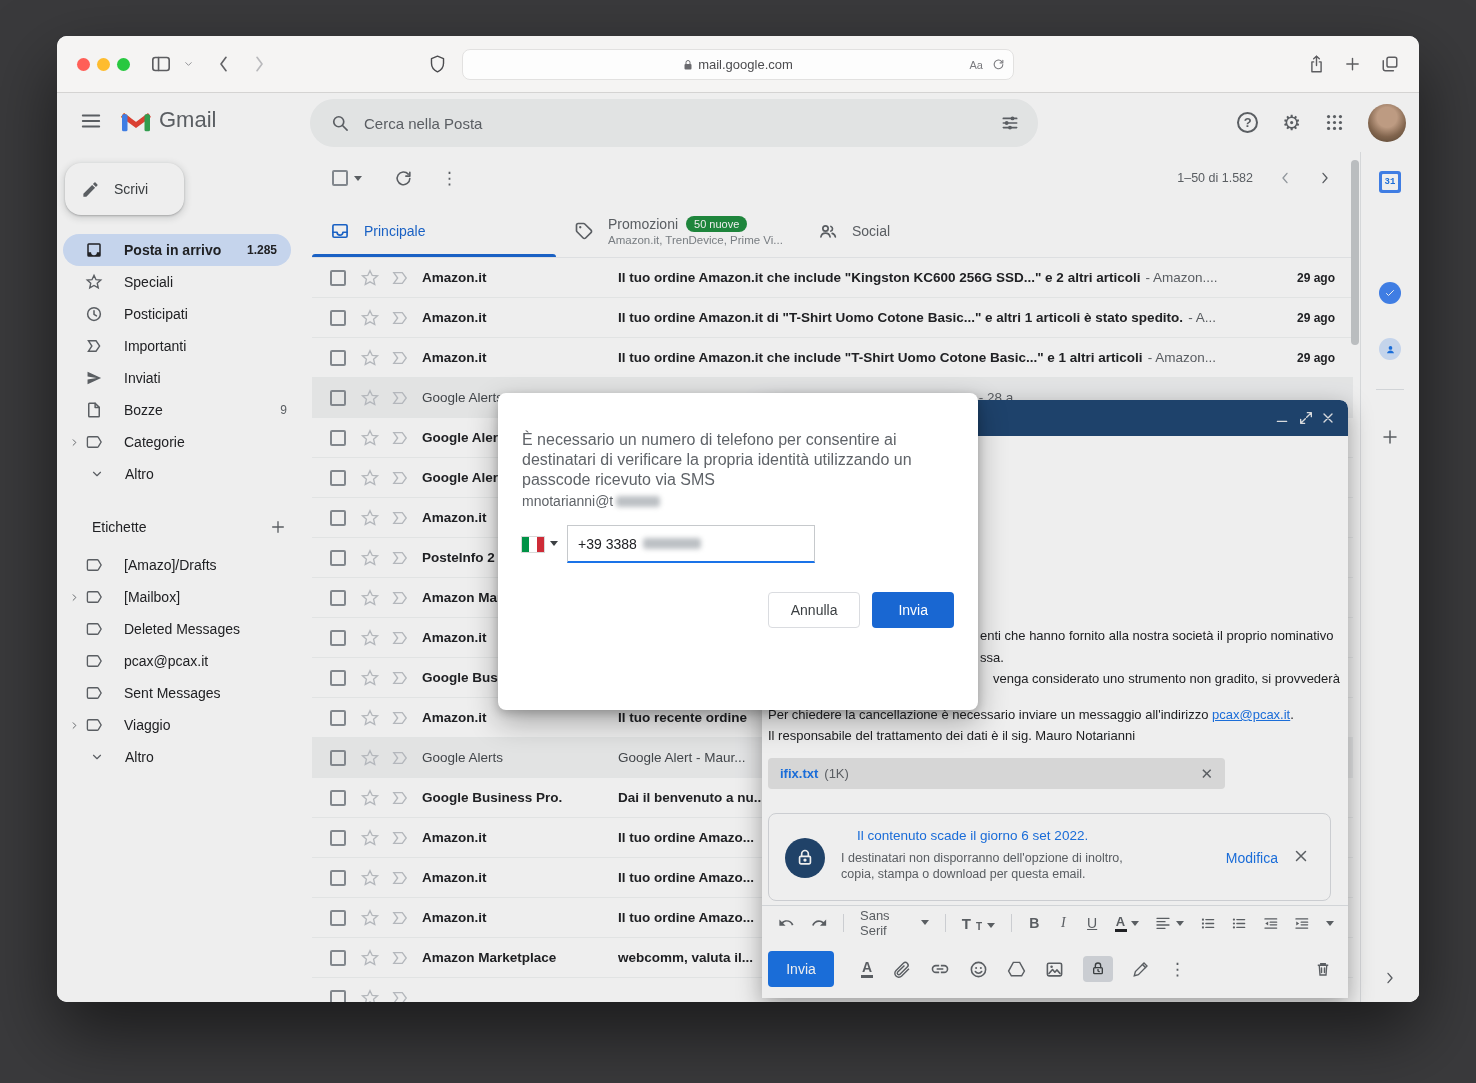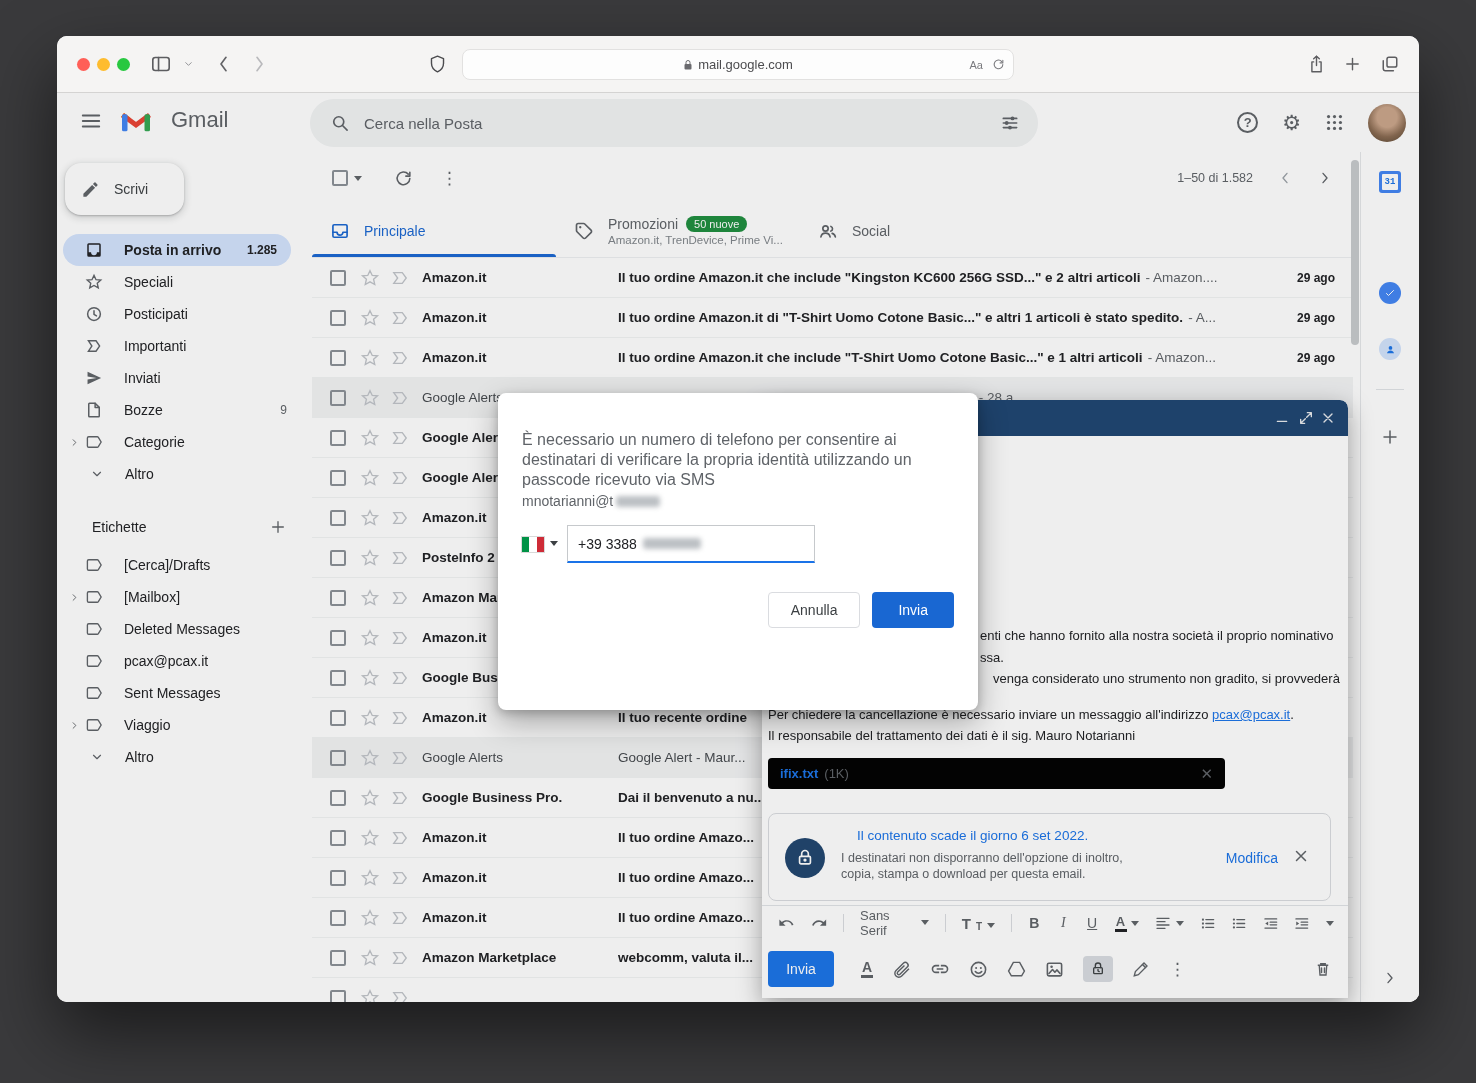--- a/index.html
+++ b/index.html
@@ -18,21 +18,21 @@
   .sico { position:absolute; top:50%; transform:translateY(-50%); color:#5d5d60; display:flex; align-items:center; }
   .urlfield { position:absolute; left:405px; top:13px; width:552px; height:31px; background:#fdfdfd;
               border:1px solid #e2e1e0; border-radius:8px; display:flex; align-items:center; justify-content:center;
               color:#4c4c4f; font-size:13px; gap:5px; }
   .urlfield .inner-ic { position:absolute; color:#7a7a7e; }
 
   
   .gmail { position:absolute; left:0; right:0; top:57px; bottom:0; background:#fff; }
   .ghead { position:absolute; left:0; right:0; top:0; height:59px; }
   .hamb { position:absolute; left:23px; top:17px; width:24px; height:24px; color:#5f6368; }
-  .glogo { position:absolute; left:64px; top:14px; display:flex; align-items:center; gap:20px; }
+  .glogo { position:absolute; left:64px; top:14px; display:flex; align-items:center; gap:8px; }
   .glogo .txt { font-size:22px; color:#5f6368; }
   .searchbar { position:absolute; left:253px; top:6px; width:728px; height:48px; background:#f1f3f4;
                border-radius:24px; display:flex; align-items:center; }
   .searchbar .ph { color:#5f6368; font-size:15px; margin-left:14px; }
   .ghead-right { position:absolute; right:13px; top:0; height:59px; display:flex; align-items:center; gap:24px; color:#5f6368; }
   .qm { width:21px; height:21px; border:2px solid #5f6368; border-radius:50%; font-size:13px; font-weight:700;
         display:flex; align-items:center; justify-content:center; }
   .gear { font-size:21px; line-height:1; }
   .avatar { width:38px; height:38px; border-radius:50%;
             background:radial-gradient(circle at 50% 35%, #caa58a 0 32%, #8a6b52 62%, #54422f 100%); }
@@ -101,21 +101,21 @@
   .phr { width:28px; height:1px; background:#e0e3e7; }
   .thumb { position:absolute; left:1294px; top:67px; width:8px; height:185px; border-radius:4px; background:#c7cacd; }
 
   
   .compose { position:absolute; left:705px; top:307px; width:586px; height:598px; background:#fff;
              border-radius:8px 8px 0 0; box-shadow:0 8px 24px rgba(0,0,0,.35); overflow:hidden; }
   .chead { position:absolute; left:0; right:0; top:0; height:36px; background:#1e4571; border-radius:8px 8px 0 0; }
   .chead .wic { position:absolute; top:10px; width:16px; height:16px; color:#e8eaed; }
   .bl { position:absolute; font-size:13px; color:#202124; white-space:nowrap; }
   .bl a { color:#1a73e8; text-decoration:underline; }
-  .chip { position:absolute; left:6px; top:358px; width:457px; height:31px; background:#000000; border-radius:4px;
+  .chip { position:absolute; left:6px; top:358px; width:457px; height:31px; background:#e5e5e5; border-radius:4px;
           display:flex; align-items:center; padding:0 12px; font-size:13px;justify-content:center; }
   .chip .nm { color:#1a73e8; font-weight:700; } .chip .sz { color:#5f6368; margin-left:6px; }
   .chip .x { margin-left:auto; color:#5f6368; font-size:15px; }
   .banner { position:absolute; left:6px; top:413px; width:563px; height:88px; border:1px solid #dadce0; border-radius:8px; }
   .banner .circ { position:absolute; left:16px; top:24px; width:40px; height:40px; border-radius:50%; background:#20456e;
                   display:flex; align-items:center; justify-content:center; color:#fff; }
   .banner .t1 { position:absolute; left:88px; top:14px; font-size:13.5px; color:#1a73e8; }
   .banner .t2 { position:absolute; left:72px; font-size:12.5px; color:#5f6368; }
   .banner .mod { position:absolute; right:52px; top:36px; font-size:14px; font-weight:500; color:#1a73e8; }
   .banner .bx { position:absolute; right:20px; top:33px; width:18px; height:18px; color:#5f6368; }
@@ -360,21 +360,21 @@
         <svg class="labplus" viewBox="0 0 24 24">
             <path d="M12 4v16M4 12h16" class="stk"></path>
           </svg>
       </div>
 
       <div class="lablist">
         <div class="nav-item">
           <svg class="nico" viewBox="0 0 24 24">
               <path d="M16.3 5H5a1.8 1.8 0 0 0-1.8 1.8v10.4A1.8 1.8 0 0 0 5 19h11.3a1.8 1.8 0 0 0 1.5-.8L21.5 12l-3.7-6.2A1.8 1.8 0 0 0 16.3 5z" fill="none" stroke="currentColor" stroke-width="1.8"></path>
             </svg>
-          <span class="nlabel">[Cerca]/Drafts</span>
+          <span class="nlabel">[Amazo]/Drafts</span>
         </div>
         <div class="nav-item">
           <svg class="nexp" viewBox="0 0 24 24">
               <path d="M9 6l6 6-6 6" class="stk"></path>
             </svg>
           <svg class="nico" viewBox="0 0 24 24">
               <path d="M16.3 5H5a1.8 1.8 0 0 0-1.8 1.8v10.4A1.8 1.8 0 0 0 5 19h11.3a1.8 1.8 0 0 0 1.5-.8L21.5 12l-3.7-6.2A1.8 1.8 0 0 0 16.3 5z" fill="none" stroke="currentColor" stroke-width="1.8"></path>
             </svg>
           <span class="nlabel">[Mailbox]</span>
         </div>

